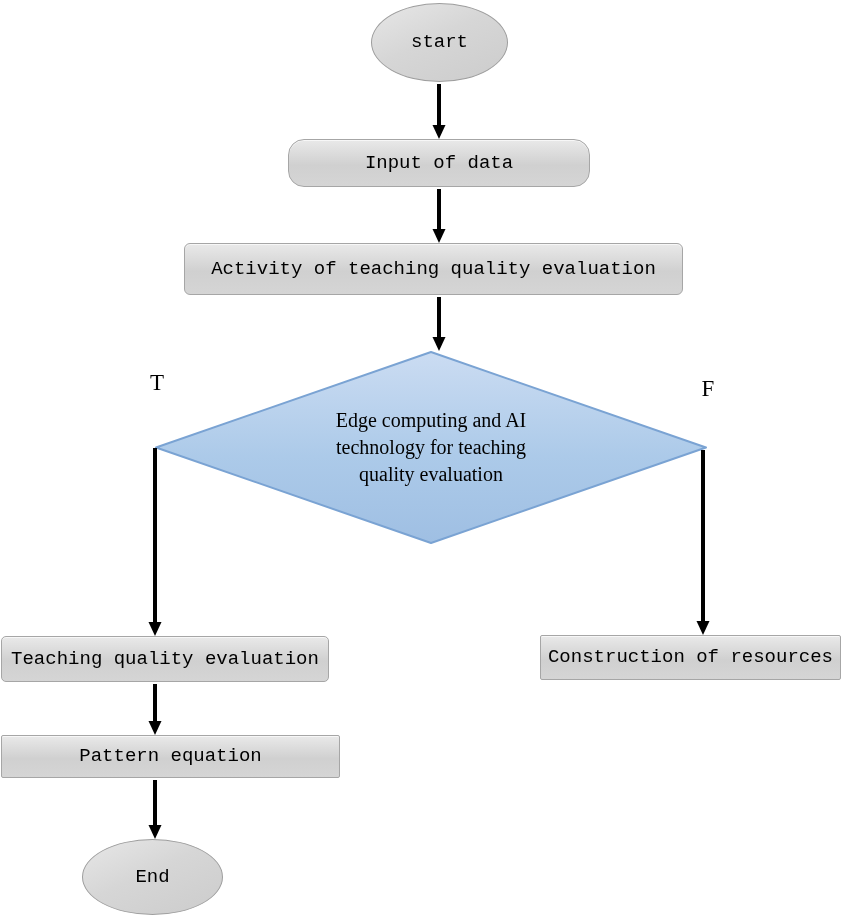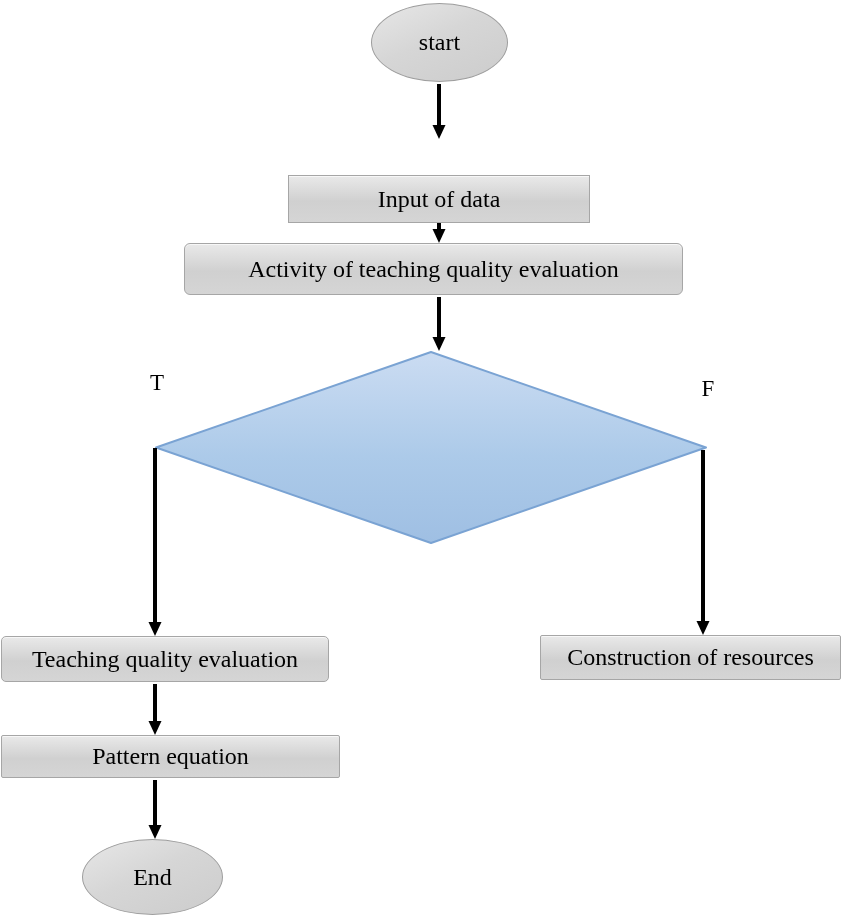--- a/index.html
+++ b/index.html
@@ -17,31 +17,32 @@
     left: 0; top: 0;
     width: 844px; height: 915px;
   }
   .node {
     position: absolute;
     display: flex;
     align-items: center;
     justify-content: center;
     text-align: right;
     box-sizing: border-box;
-    font-size: 24px;
+    font-size: 19px;
     line-height: 1.2;
     z-index: 2;
+    font-family: Liberation Mono, monospace;
   }
   .proc {
     background: linear-gradient(to bottom, #e9e9e9 0%, #d0d0d0 55%, #d5d5d5 100%);
     border: 1.5px solid #a6a6a6;
     border-radius: 6px;
     box-shadow: inset 0 1px 0 rgba(255,255,255,0.65);
   }
-  .rounded { border-radius: 0; margin-top: 36px; }
+  .rounded { border-radius: 16px; }
   .terminator {
     background: linear-gradient(155deg, #e7e7e7 0%, #d6d6d6 45%, #cccccc 100%);
     border: 1.5px solid #9d9d9d;
     border-radius: 50%;
   }
   .decision-label {
     position: absolute;
     left: 306px; top: 397px;
     width: 250px; height: 100px;
     display: flex;
@@ -117,20 +118,25 @@
       <polygon points="148.5,825 161.5,825 155,839" fill="#000"></polygon>
     </g>
   </svg>
 
   <div class="node terminator" style="left:371px; top:3px; width:137px; height:79px;">start</div>
 
   <div class="node proc rounded" style="left:288px; top:139px; width:302px; height:48px;">Input of data</div>
 
   <div class="node proc" style="left:184px; top:243px; width:499px; height:52px;">Activity of teaching quality evaluation</div>
 
+  <div class="decision-label">
+    <span>Edge computing and AI</span>
+    <span>technology for teaching</span>
+    <span>quality evaluation</span>
+  </div>
 
   <div class="branch-label t-label">T</div>
 
   <div class="branch-label f-label">F</div>
 
   <div class="node proc" style="left:1px; top:636px; width:328px; height:46px; border-radius:5px;">Teaching quality evaluation</div>
 
   <div class="node proc" style="left:1px; top:735px; width:339px; height:43px; border-radius:2px;">Pattern equation</div>
 
   <div class="node terminator" style="left:82px; top:839px; width:141px; height:76px;">End</div>

